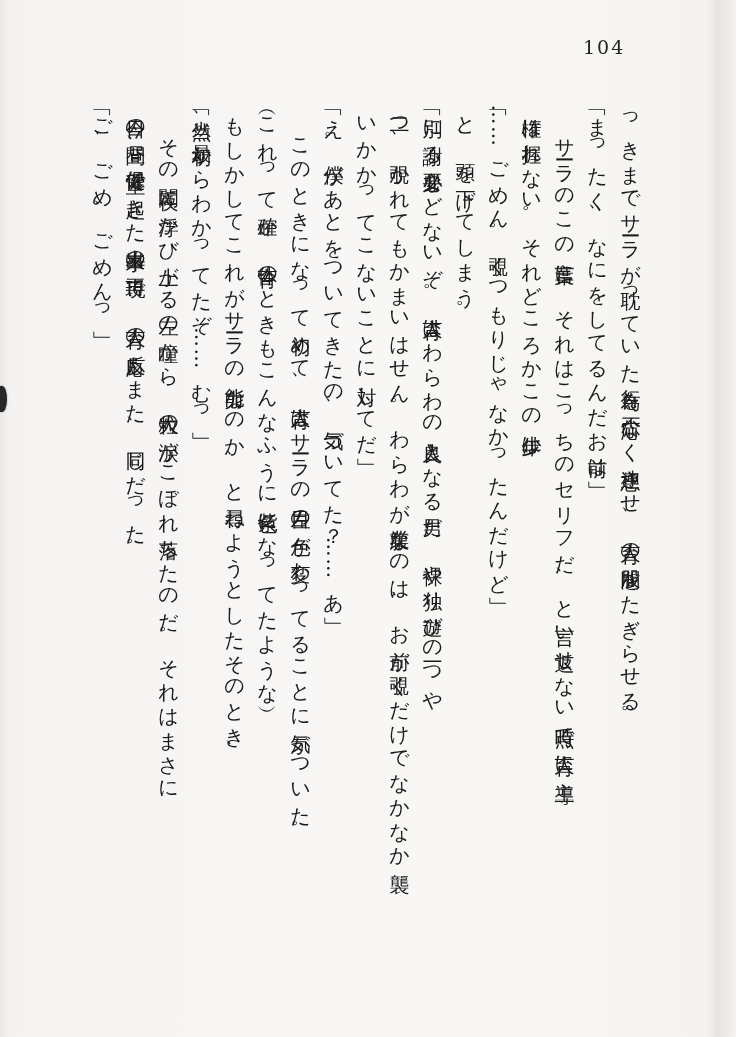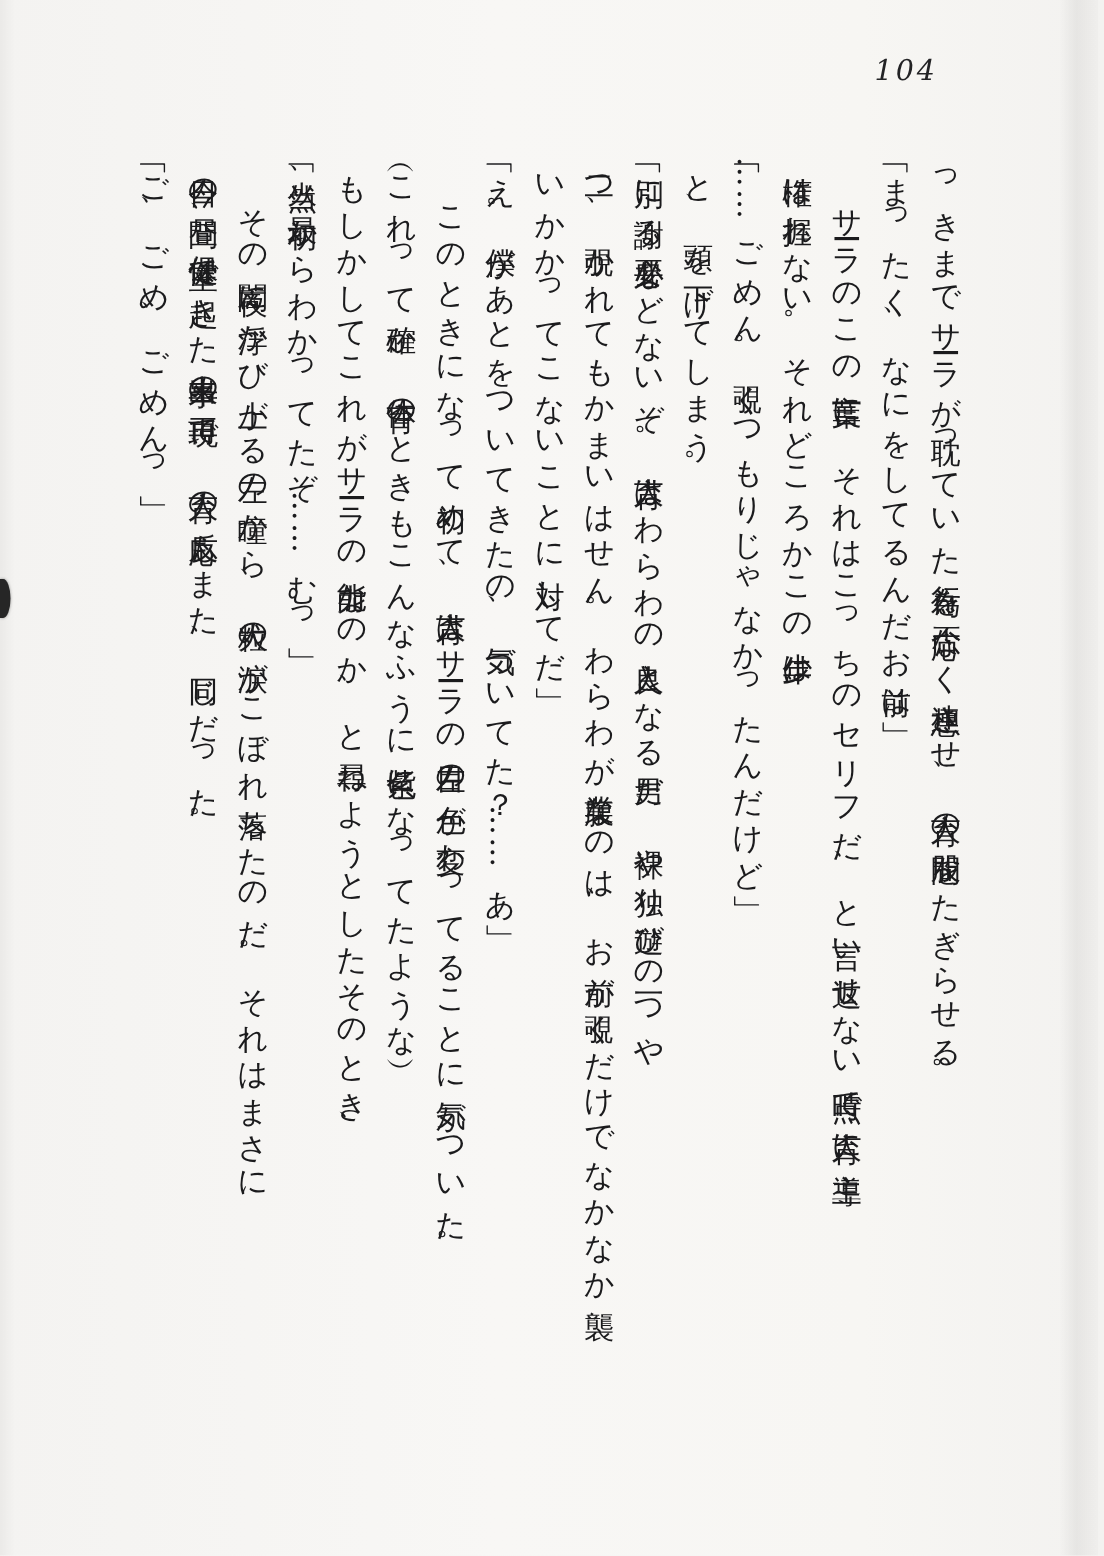--- a/index.html
+++ b/index.html
@@ -45,21 +45,20 @@
     height: 26px;
     background: #262626;
     border-radius: 0 70% 70% 0 / 0 50% 50% 0;
     box-shadow: 0 0 2px rgba(0,0,0,0.4);
   }
   .page-number {
     position: absolute;
     top: 36px;
     left: 583px;
     font-size: 19px;
-    font-style: italic;
     color: #232325;
     letter-spacing: 2px;
   }
   .text-block {
     position: absolute;
     top: 103px;
     right: 89px;
     height: 845px;
     writing-mode: vertical-rl;
     text-orientation: mixed;

